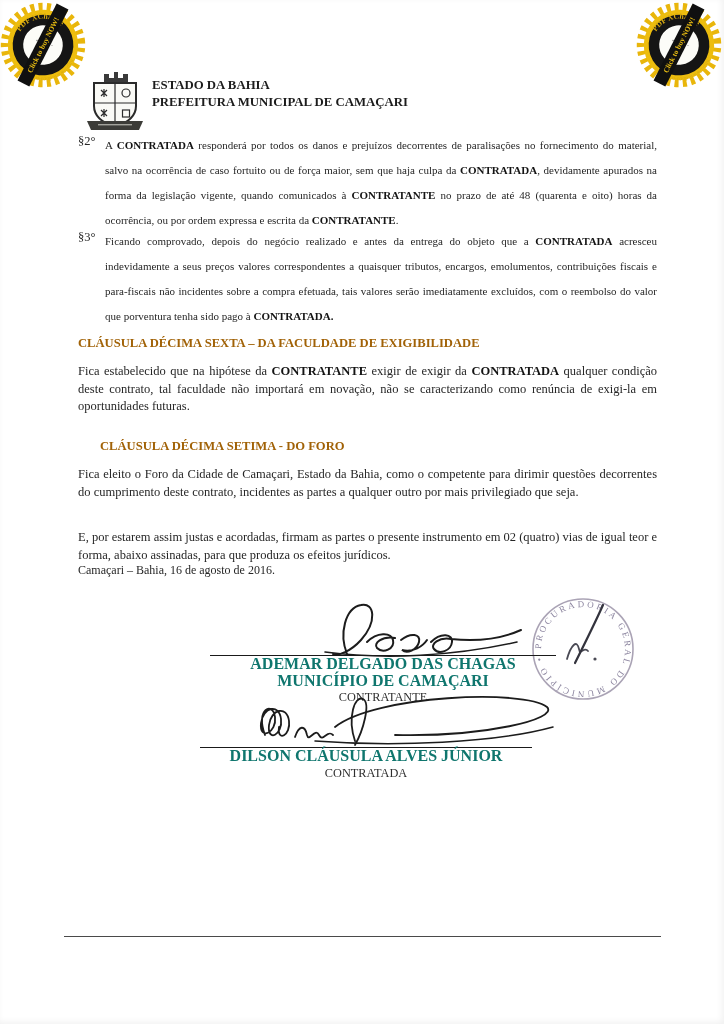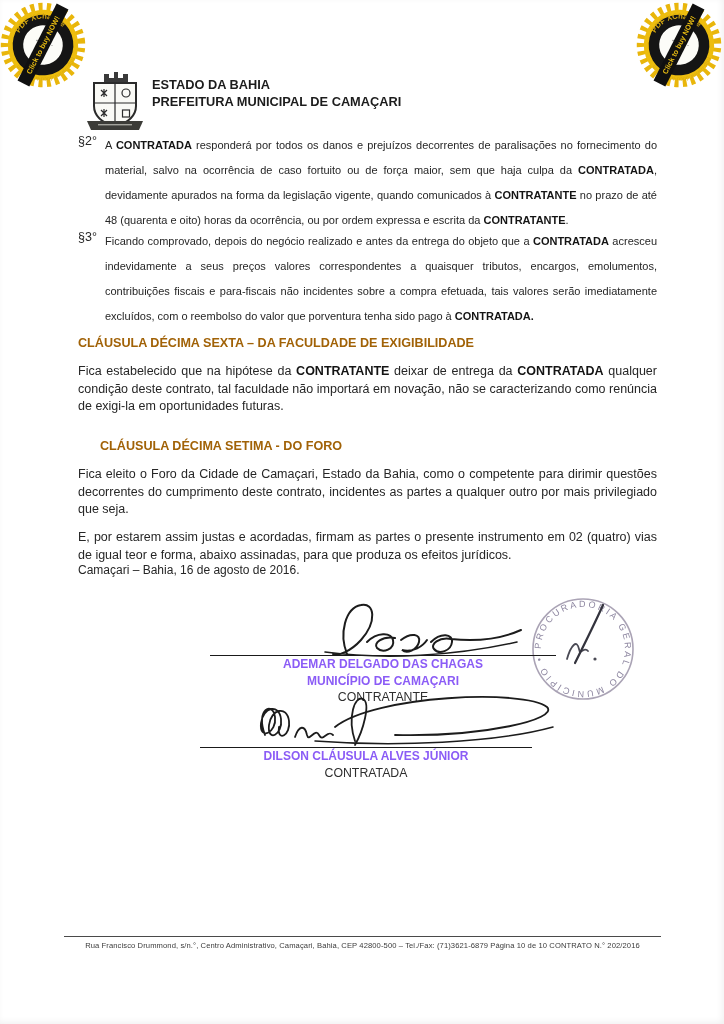--- a/index.html
+++ b/index.html
@@ -1,19 +1,19 @@
 <!DOCTYPE html>
 <html><head>
 <meta charset="utf-8">
 <style>
   html,body { margin:0; padding:0; background:#ffffff; }
   .page {
     position:relative; width:724px; height:1024px; margin:0 auto;
     background:#ffffff; overflow:hidden;
-    font-family:Liberation Sans, sans-serif; color:#262626;
+    font-family:Liberation Serif, serif; color:#262626;
     box-shadow: inset -2px -2px 6px rgba(0,0,0,0.06);
   }
   .b { font-weight:bold; color:#141414; }
 
   
   .wm { position:absolute; width:88px; height:88px; }
   .wm svg { width:88px; height:88px; transform:rotate(-8deg); }
   .wm.left  { left:-1px; top:1px; }
   .wm.right { left:635px; top:1px; }
 
@@ -29,21 +29,21 @@
   .section-title { position:absolute; left:78px; font-weight:bold; font-size:12.6px; color:#a16207; }
   .h16 { top:336px; } .h17 { top:439px;margin-left:22px; }
   .body-para { position:absolute; left:78px; width:579px; text-align:justify; font-size:12.5px; line-height:17.5px; }
   .p16 { top:363px; } .p17 { top:466px; } .pclose { top:529px; }
   .dateline { position:absolute; left:78px; top:563px; font-size:12px; }
 
   
   .sigblock { position:absolute; border-top:1.6px solid #1a1a1a; text-align:center; }
   .sig1 { left:210px; top:655px; width:346px; }
   .sig2 { left:200px; top:747px; width:332px; }
-  .sig-name, .sig-org { font-weight:bold; font-size:12px; line-height:16.5px; color:#8b5cf6; }
+  .sig-name, .sig-org { font-weight:bold; font-size:16px; line-height:16.5px; color:#0f766e; }
   .sig-role { font-size:12.3px; line-height:16.5px; color:#2e2e2e; }
   .scrawl { position:absolute; pointer-events:none; }
   .scrawl1 { left:255px; top:600px; width:300px; height:58px; }
   .scrawl2 { left:235px; top:691px; width:330px; height:58px; }
   .proc-stamp { position:absolute; left:527px; top:593px; width:112px; height:112px; }
 
   
   .footer-rule { position:absolute; left:64px; top:936px; width:597px; border-top:1px solid #4a4a4a; }
   .footer-text { position:absolute; left:64px; top:941px; width:597px; text-align:center; font-size:7.6px; color:#3a3a3a; letter-spacing:.1px; }
 </style>
@@ -110,21 +110,21 @@
     <div class="clause-label">§2°</div>
     <div class="clause-text"><span>A </span><span class="b">CONTRATADA</span><span> responderá por todos os danos e prejuízos decorrentes de paralisações no fornecimento do material, salvo na ocorrência de caso fortuito ou de força maior, sem que haja culpa da </span><span class="b">CONTRATADA</span><span>, devidamente apurados na forma da legislação vigente, quando comunicados à </span><span class="b">CONTRATANTE</span><span> no prazo de até 48 (quarenta e oito) horas da ocorrência, ou por ordem expressa e escrita da </span><span class="b">CONTRATANTE</span><span>.</span></div>
   </div>
 
   <div class="clause-para p3">
     <div class="clause-label">§3°</div>
     <div class="clause-text"><span>Ficando comprovado, depois do negócio realizado e antes da entrega do objeto que a </span><span class="b">CONTRATADA</span><span> acresceu indevidamente a seus preços valores correspondentes a quaisquer tributos, encargos, emolumentos, contribuições fiscais e para-fiscais não incidentes sobre a compra efetuada, tais valores serão imediatamente excluídos, com o reembolso do valor que porventura tenha sido pago à </span><span class="b">CONTRATADA.</span></div>
   </div>
 
   <div class="section-title h16">CLÁUSULA DÉCIMA SEXTA – DA FACULDADE DE EXIGIBILIDADE</div>
-  <div class="body-para p16"><span>Fica estabelecido que na hipótese da </span><span class="b">CONTRATANTE</span><span> deixar de entrega da </span><span class="b">CONTRATADA</span><span> qualquer condição deste contrato, tal faculdade não importará em novação, não se caracterizando como renúncia de exigi-la em oportunidades futuras.</span></div>
+  <div class="body-para p16"><span>Fica estabelecido que na hipótese da </span><span class="b">CONTRATANTE</span><span> exigir de exigir da </span><span class="b">CONTRATADA</span><span> qualquer condição deste contrato, tal faculdade não importará em novação, não se caracterizando como renúncia de exigi-la em oportunidades futuras.</span></div>
 
   <div class="section-title h17">CLÁUSULA DÉCIMA SETIMA - DO FORO</div>
   <div class="body-para p17">Fica eleito o Foro da Cidade de Camaçari, Estado da Bahia, como o competente para dirimir questões decorrentes do cumprimento deste contrato, incidentes as partes a qualquer outro por mais privilegiado que seja.</div>
 
   <div class="body-para pclose">E, por estarem assim justas e acordadas, firmam as partes o presente instrumento em 02 (quatro) vias de igual teor e forma, abaixo assinadas, para que produza os efeitos jurídicos.</div>
   <div class="dateline">Camaçari – Bahia, 16 de agosto de 2016.</div>
 
   <svg class="scrawl scrawl1" viewBox="0 0 300 58">
     <g fill="none" stroke="#1c1c1c" stroke-width="2" stroke-linecap="round">
       <path d="M92,54 C84,34 90,8 106,5 C120,2 122,22 106,40 C96,51 84,56 78,54"></path>
@@ -163,15 +163,14 @@
       <path d="M80,50 C160,56 260,52 318,36" stroke-width="1.5"></path>
     </g>
   </svg>
 
   <div class="sigblock sig2">
     <div class="sig-name">DILSON CLÁUSULA ALVES JÚNIOR</div>
     <div class="sig-role">CONTRATADA</div>
   </div>
 
   <div class="footer-rule"></div>
-  <div class="footer-text">Rua Francisco Drummond, s/n.°, Centro Administrativo, Camaçari, Bahia, CEP 42800-500 – Tel./Fax: (71)3621-6879 Página 10 de 10  CONTRATO N.° 202/2016</div>
 
 </div>
 
 </body></html>

